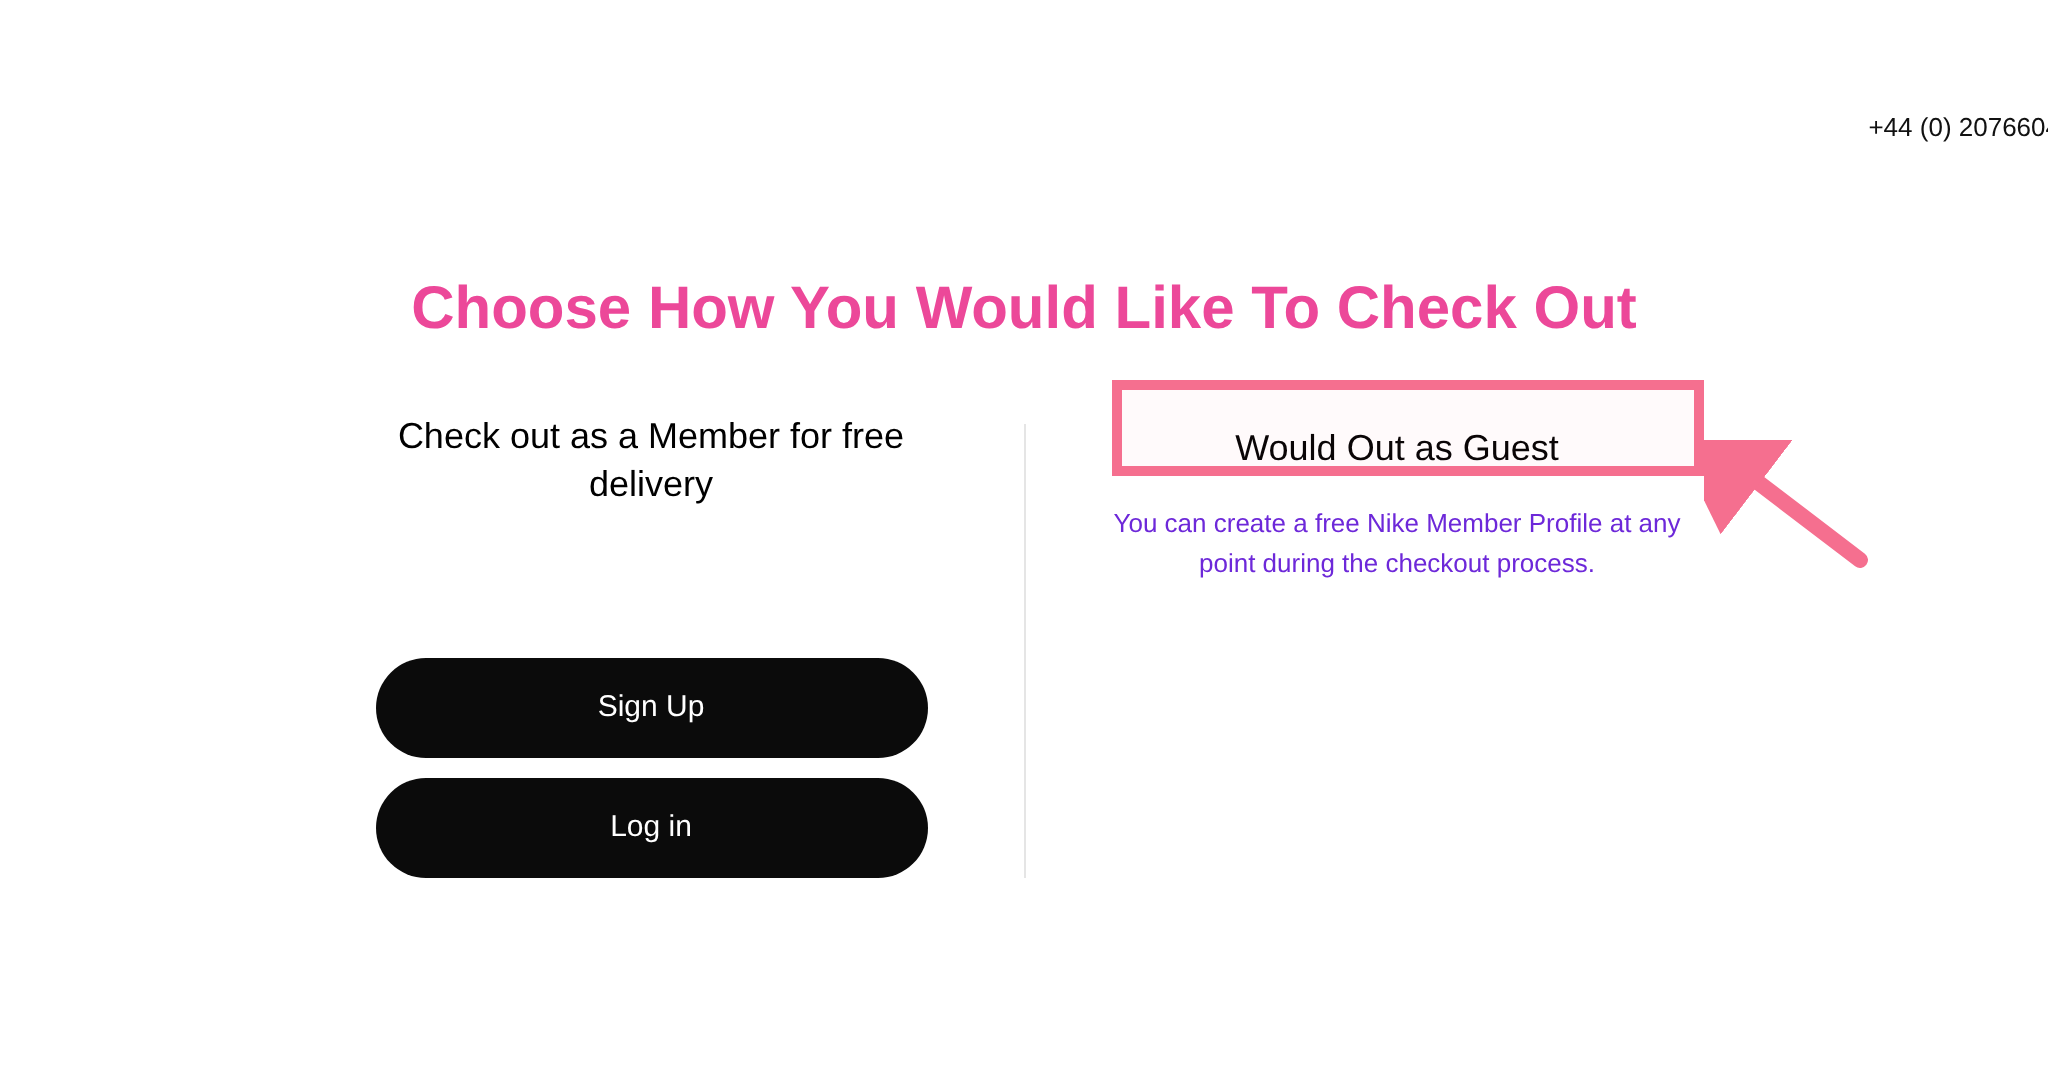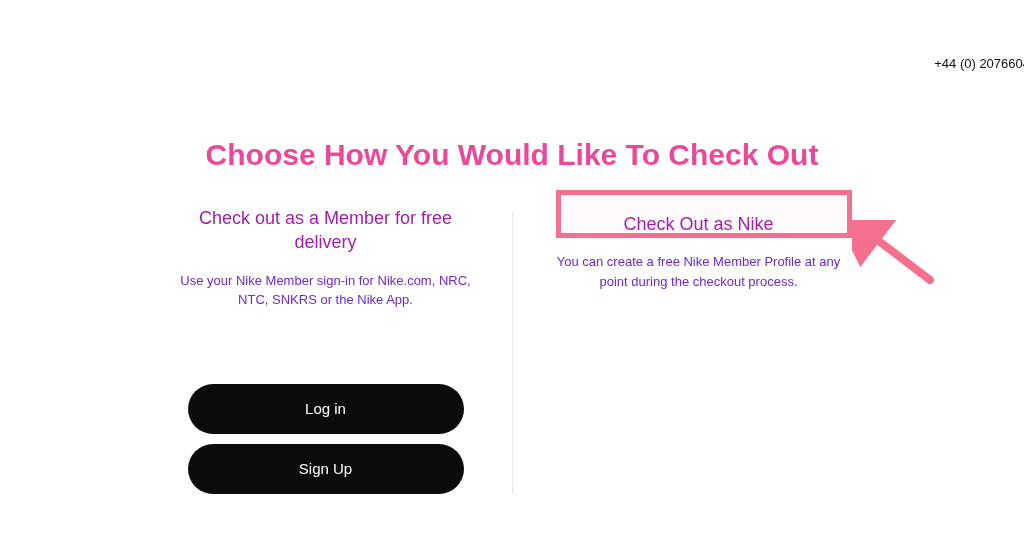--- a/index.html
+++ b/index.html
@@ -42,21 +42,21 @@
     .col-right { margin-left: 0px; }
     .divider {
       width: 1px;
       align-self: stretch;
       background: #e5e5e5;
       margin: 6px 16px 0;
     }
     .col-heading {
       font-size: 18px;
       font-weight: 500;
-      color: #a21caf;
+      color: #000000;
       text-align: center;
       line-height: 1.35;
       padding: 0 10px;
     }
     .col-sub {
       font-size: 13px;
       color: #6d28d9;
       text-align: center;
       line-height: 1.5;
       margin-top: 16px;
@@ -106,31 +106,30 @@
 </head>
 <body>
 
 <div class="phone">+44 (0) 2076604</div>
 
 <h1 class="page-title">Choose How You Would Like To Check Out</h1>
 
 <div class="columns">
   <div class="col col-left">
     <div class="col-heading">Check out as a Member for free delivery</div>
-    <div class="col-sub">Use your Nike Member sign-in for Nike.com, NRC, NTC, SNKRS or the Nike App.</div>
     <div class="btn-group">
+      <button class="btn">Sign Up</button>
       <button class="btn">Log in</button>
-      <button class="btn">Sign Up</button>
     </div>
   </div>
 
   <div class="divider"></div>
 
   <div class="col col-right">
-    <div class="col-heading">Check Out as Nike</div>
+    <div class="col-heading">Would Out as Guest</div>
     <div class="col-sub">You can create a free Nike Member Profile at any point during the checkout process.</div>
   </div>
 </div>
 
 <div class="highlight-box" style="left:556px; top:190px; width:296px; height:48px;"></div>
 
 <svg class="arrow" style="left:852px; top:220px; width:90px; height:80px;" viewBox="0 0 90 80">
   <defs>
     <marker id="arrowhead" markerWidth="8" markerHeight="8" refX="2" refY="4" orient="auto">
       <polygon points="0 0, 8 4, 0 8" fill="#f56f8f"></polygon>

